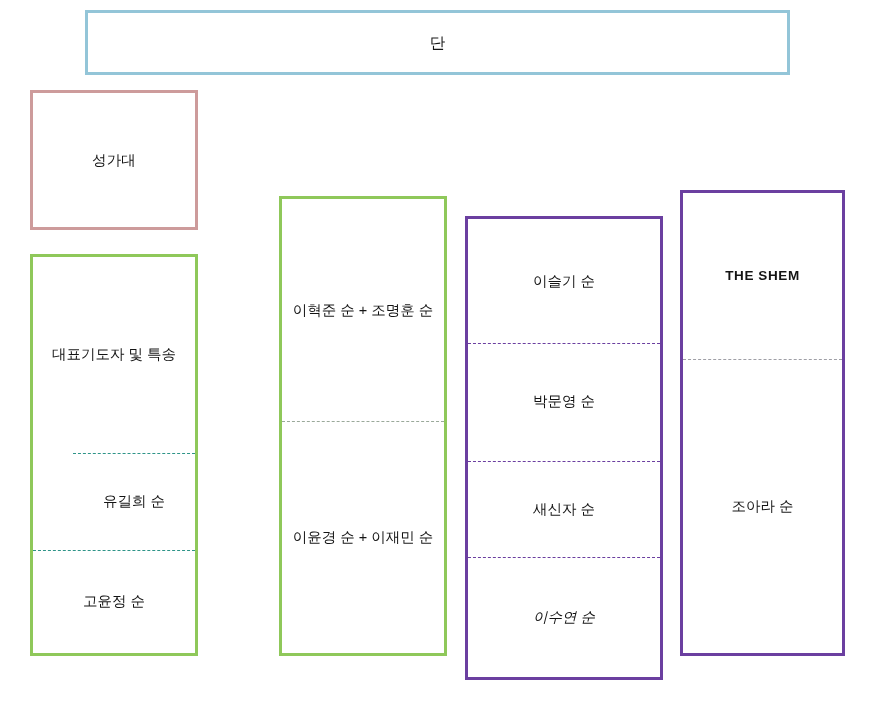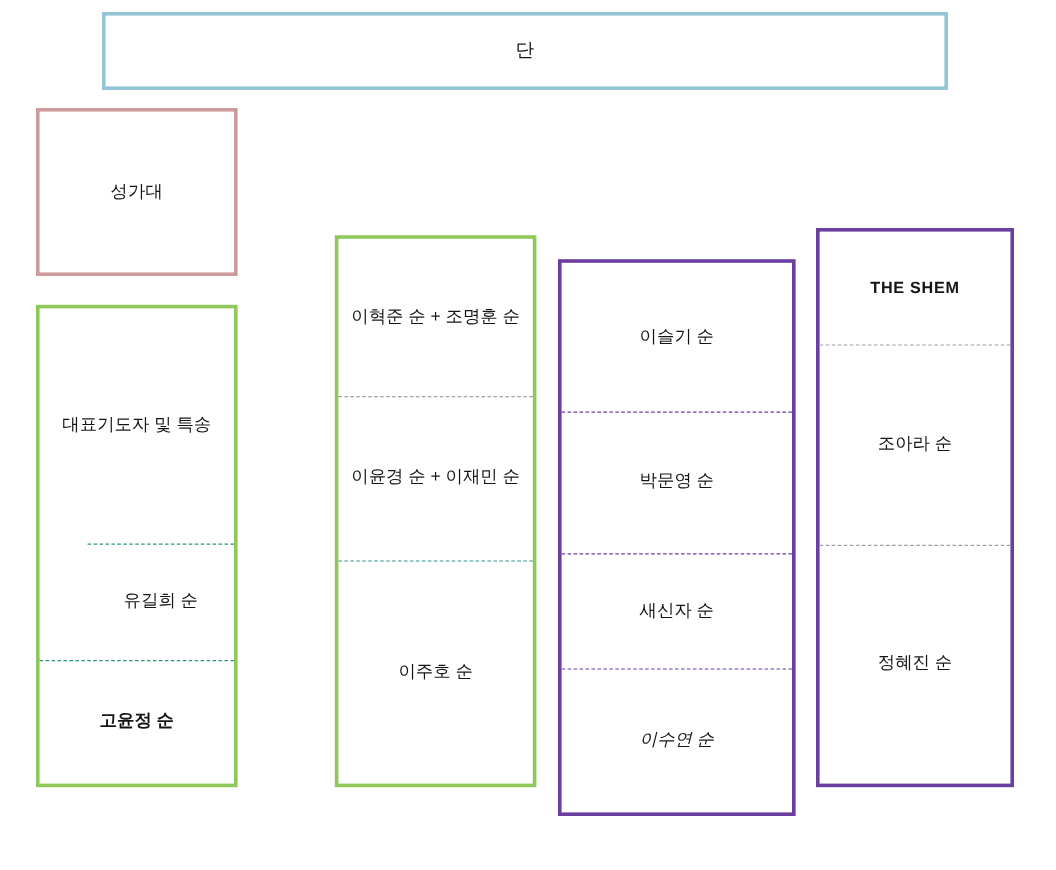--- a/index.html
+++ b/index.html
@@ -122,34 +122,31 @@
     <div class="box-label">성가대</div>
   </div>
 
   <div class="box col-green" style="left:30px; top:254px; width:168px; height:402px;">
       <div class="section" style="flex: 200 0 0px;">
         <div class="section-label">대표기도자 및 특송</div>
       </div>
       <div class="section div-teal" style="flex: 100 0 0px; margin-left: 40px;">
         <div class="section-label">유길희 순</div>
       </div>
-      <div class="section div-teal" style="flex: 105 0 0px; font-weight: bold;">
+      <div class="section div-teal" style="flex: 105 0 0px;">
         <div class="section-label">고윤정 순</div>
       </div>
     </div>
 
   <div class="box col-green" style="left:245px; top:196px; width:168px; height:460px;margin-left:34px;">
       <div class="section" style="flex: 134 0 0px;">
         <div class="section-label">이혁준 순 + 조명훈 순</div>
       </div>
       <div class="section div-gray-green" style="flex: 140 0 0px;">
         <div class="section-label">이윤경 순 + 이재민 순</div>
-      </div>
-      <div class="section div-teal" style="flex: 190 0 0px;">
-        <div class="section-label">이주호 순</div>
       </div>
     </div>
 
   <div class="box col-purple" style="left:465px; top:192px; width:198px; height:464px;margin-top:24px;">
       <div class="section" style="flex: 126 0 0px;">
         <div class="section-label">이슬기 순</div>
       </div>
       <div class="section div-purple" style="flex: 120 0 0px;">
         <div class="section-label">박문영 순</div>
       </div>
@@ -161,18 +158,15 @@
       </div>
     </div>
 
   <div class="box col-purple" style="left:680px; top:190px; width:165px; height:466px;">
       <div class="section" style="flex: 66 0 0px;">
         <div class="section-label latin">THE SHEM</div>
       </div>
       <div class="section div-gray" style="flex: 117 0 0px;">
         <div class="section-label">조아라 순</div>
       </div>
-      <div class="section div-gray" style="flex: 140 0 0px;">
-        <div class="section-label">정혜진 순</div>
-      </div>
     </div>
 
 </div>
 
 </body></html>

